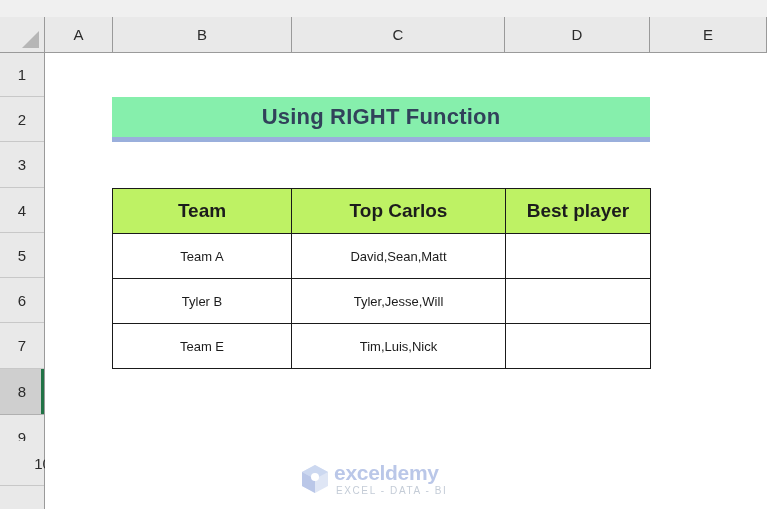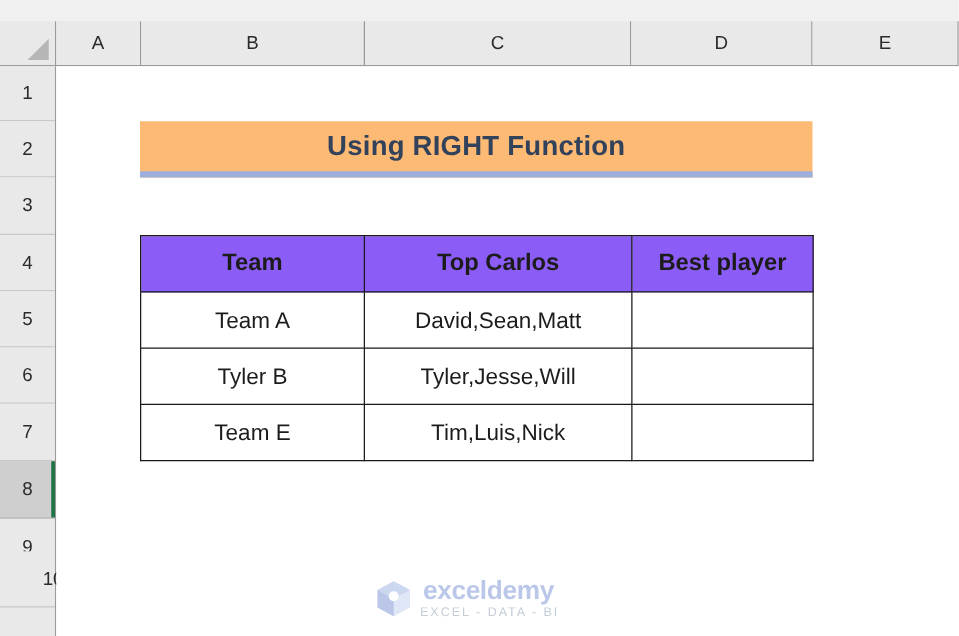--- a/index.html
+++ b/index.html
@@ -110,21 +110,21 @@
     width: 722px; height: 456px;
     background: #ffffff;
     overflow: hidden;
   }
 
   
   .banner {
     position: absolute;
     left: 112px; top: 97px;
     width: 538px; height: 45px;
-    background: #fdba74;
+    background: #86efac;
     border-bottom: 5px solid #9aafdc;
     box-sizing: border-box;
     display: flex;
     align-items: center;
     justify-content: center;
   }
   .banner-text {
     font-size: 22px;
     font-weight: bold;
     color: #31425a;
@@ -136,47 +136,46 @@
     position: absolute;
     left: 112px; top: 188px;
     border-collapse: collapse;
     table-layout: fixed;
   }
   .tbl td {
     border: 1.6px solid #1a1a1a;
     height: 45px;
     text-align: center;
     vertical-align: middle;
-    font-size: 18px;
+    font-size: 13px;
     color: #1c1c1c;
     padding: 0 4px;
     box-sizing: border-box;
   }
   .tbl .col-team   { width: 179px; }
   .tbl .col-top    { width: 214px; }
   .tbl .col-best   { width: 145px; }
 
   .tbl thead td {
-    background: #8b5cf6;
+    background: #bef264;
     font-weight: bold;
     font-size: 19px;
     margin-left: 46px;
   }
   .tbl tbody td.empty { background: #ffffff; }
 
   
   .watermark {
     position: absolute;
     left: 301px; top: 462px;
     width: 180px; height: 34px;
     display: flex;
     align-items: center;
     opacity: 0.98;
     pointer-events: none;
-    text-align: center;
   }
   .wm-mark {
     width: 28px; height: 30px;
     flex: 0 0 auto;
     margin-right: 5px;
   }
   .wm-textwrap {
     display: flex;
     flex-direction: column;
     justify-content: center;

